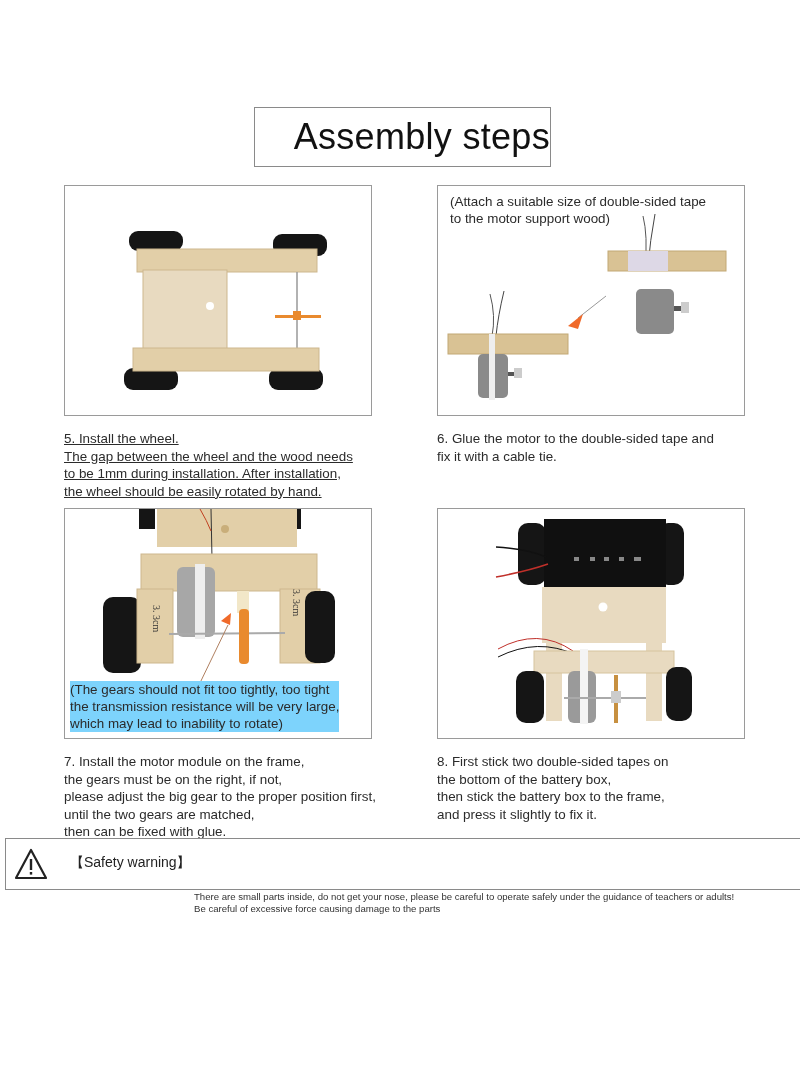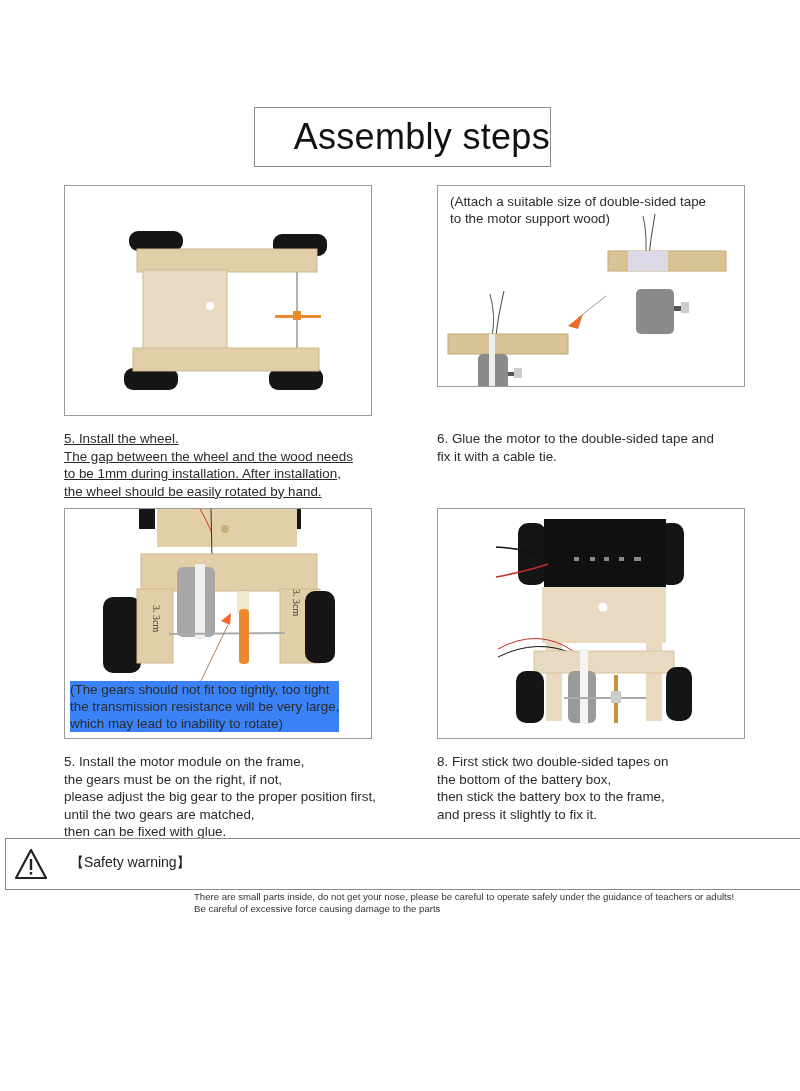--- a/index.html
+++ b/index.html
@@ -5,21 +5,21 @@
   html, body { margin:0; padding:0; background:#fff; }
   body { width:800px; height:1091px; position:relative; overflow:hidden;
          font-family:"Liberation Sans", sans-serif; color:#222; }
   .title-box { position:absolute; left:254px; top:107px; width:297px; height:60px;
                border:1.5px solid #8a8a8a; box-sizing:border-box; display:flex;
                align-items:center; justify-content:flex-end; }
   .title-box span { font-size:36px; color:#111; letter-spacing:0.3px; }
   .panel { position:absolute; border:1.5px solid #9a9a9a; box-sizing:border-box;
            background:#fff; overflow:hidden; }
   .p1 { left:64px; top:185px; width:308px; height:231px; }
-  .p2 { left:437px; top:185px; width:308px; height:202px; }
+  .p2 { left:437px; top:185px; width:308px; height:231px; }
   .p3 { left:64px; top:508px; width:308px; height:231px; }
   .p4 { left:437px; top:508px; width:308px; height:231px; }
   .caption { position:absolute; font-size:13.4px; line-height:17.5px; color:#2b2b2b; white-space:pre-line; }
   .c5 { left:64px; top:430px;text-decoration:underline; }
   .c6 { left:437px; top:430px; }
   .c7 { left:64px; top:753px; }
   .c8 { left:437px; top:753px; }
   .note { position:absolute; font-size:13.4px; line-height:17px; color:#2b2b2b; white-space:pre-line; }
   .warning { position:absolute; left:5px; top:838px; width:795px; height:52px;
              border-top:1.5px solid #8a8a8a; border-bottom:1.5px solid #8a8a8a;
@@ -91,21 +91,21 @@
     <rect x="112" y="58" width="38" height="70" rx="6" fill="#a7a7a7"></rect>
     <rect x="130" y="55" width="10" height="75" fill="#eee"></rect>
     <line x1="104" y1="125" x2="220" y2="124" stroke="#aaa" stroke-width="2"></line>
     <rect x="172" y="82" width="12" height="22" fill="#f2e7c8"></rect>
     <rect x="174" y="100" width="10" height="55" rx="4" fill="#e98a2e"></rect>
     <polygon points="156,112 166,104 165,116" fill="#f06a2a"></polygon>
     <line x1="163" y1="116" x2="133" y2="178" stroke="#b08060"></line>
     <text x="88" y="96" font-size="10" fill="#333" transform="rotate(90 88 96)" font-family="Liberation Serif, serif">3. 3cm</text>
     <text x="228" y="80" font-size="10" fill="#333" transform="rotate(90 228 80)" font-family="Liberation Serif, serif">3. 3cm</text>
   </svg>
-  <div class="note" style="left:5px;top:172px;background:#3b82f6;">(The gears should not fit too tightly, too tight
+  <div class="note" style="left:5px;top:172px;background:#7dd3fc;">(The gears should not fit too tightly, too tight
 the transmission resistance will be very large,
 which may lead to inability to rotate)</div>
 </div>
 
 <div class="panel p4">
   <svg width="308" height="231" viewBox="0 0 308 231">
     <rect x="80" y="14" width="28" height="62" rx="10" fill="#151515"></rect>
     <rect x="220" y="14" width="26" height="62" rx="10" fill="#151515"></rect>
     <rect x="106" y="10" width="122" height="68" fill="#101010"></rect>
     <rect x="136" y="48" width="5" height="4" fill="#888"></rect>
@@ -131,21 +131,21 @@
     <rect x="173" y="182" width="10" height="12" fill="#ccc"></rect>
   </svg>
 </div>
 
 <div class="caption c5">5. Install the wheel.
 The gap between the wheel and the wood needs
 to be 1mm during installation. After installation,
 the wheel should be easily rotated by hand.</div>
 <div class="caption c6">6. Glue the motor to the double-sided tape and
 fix it with a cable tie.</div>
-<div class="caption c7">5. Install the motor module on the frame,
+<div class="caption c7">7. Install the motor module on the frame,
 the gears must be on the right, if not,
 please adjust the big gear to the proper position first,
 until the two gears are matched,
 then can be fixed with glue.</div>
 <div class="caption c8">8. First stick two double-sided tapes on
 the bottom of the battery box,
 then stick the battery box to the frame,
 and press it slightly to fix it.</div>
 
 <div class="warning">

